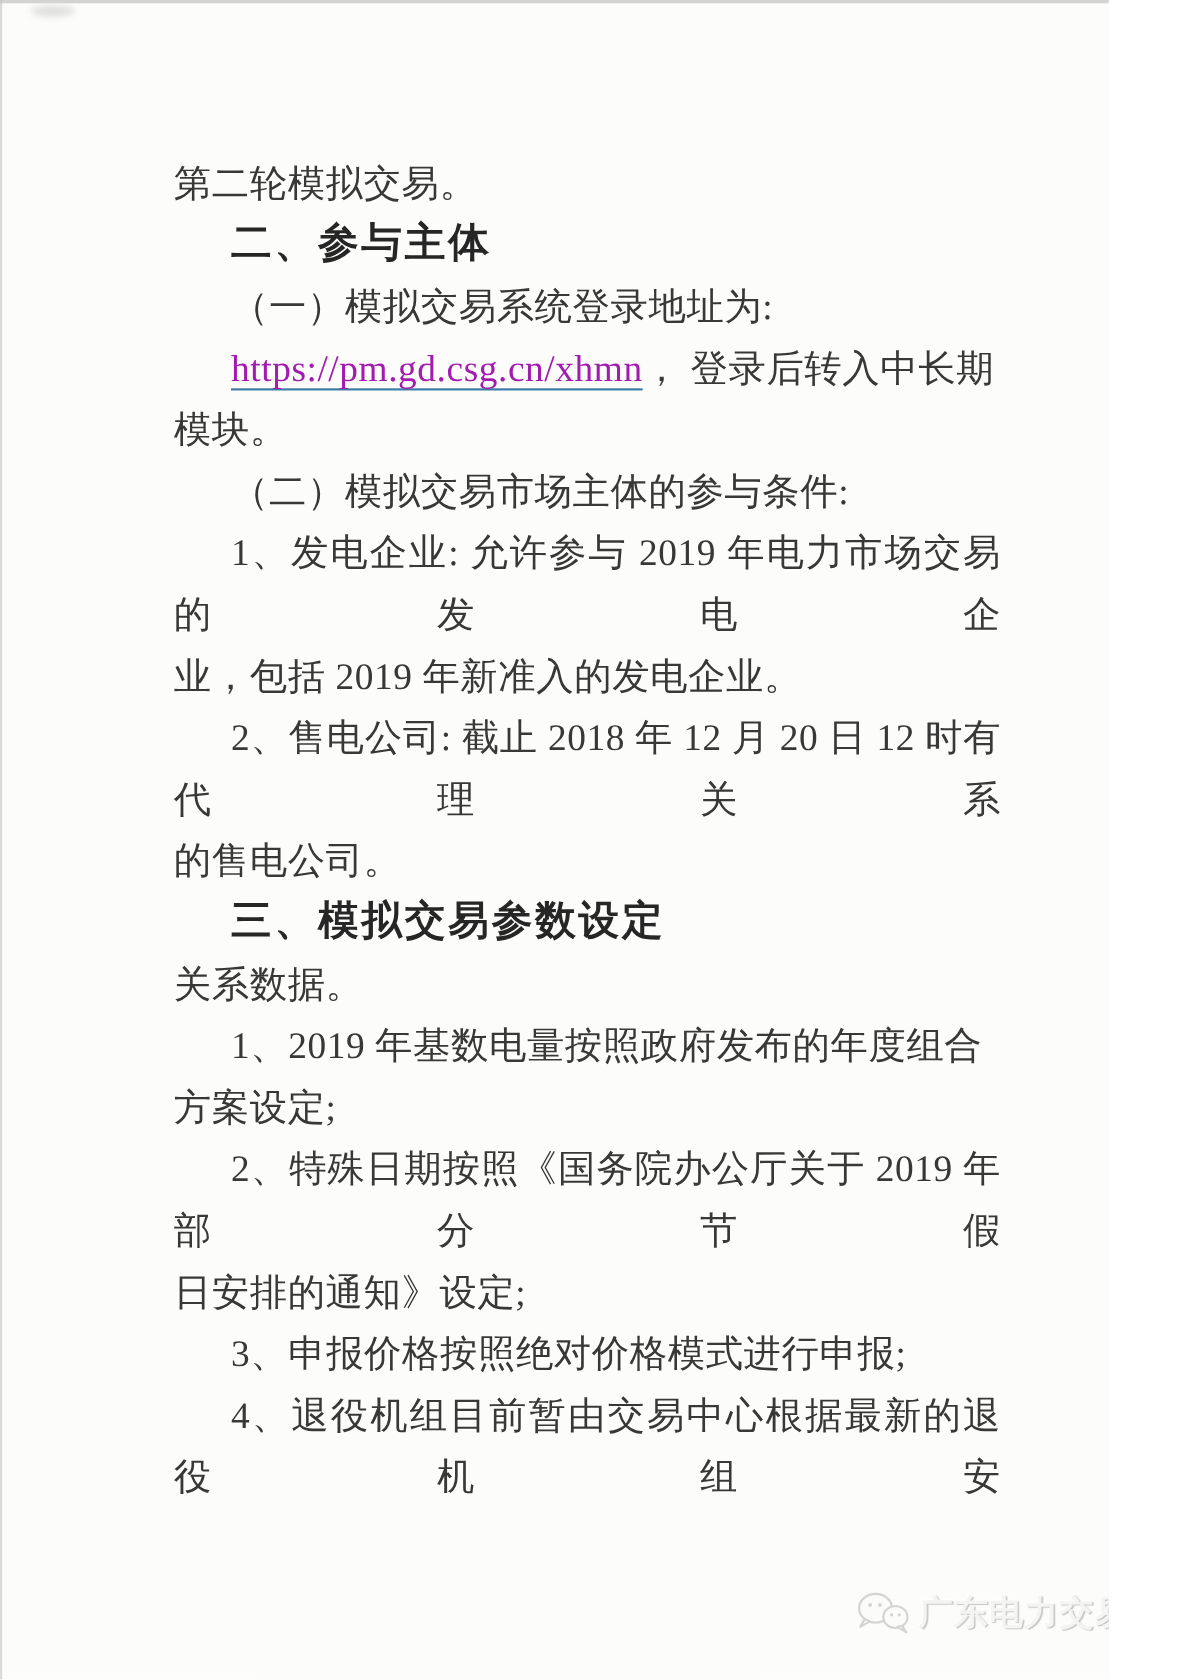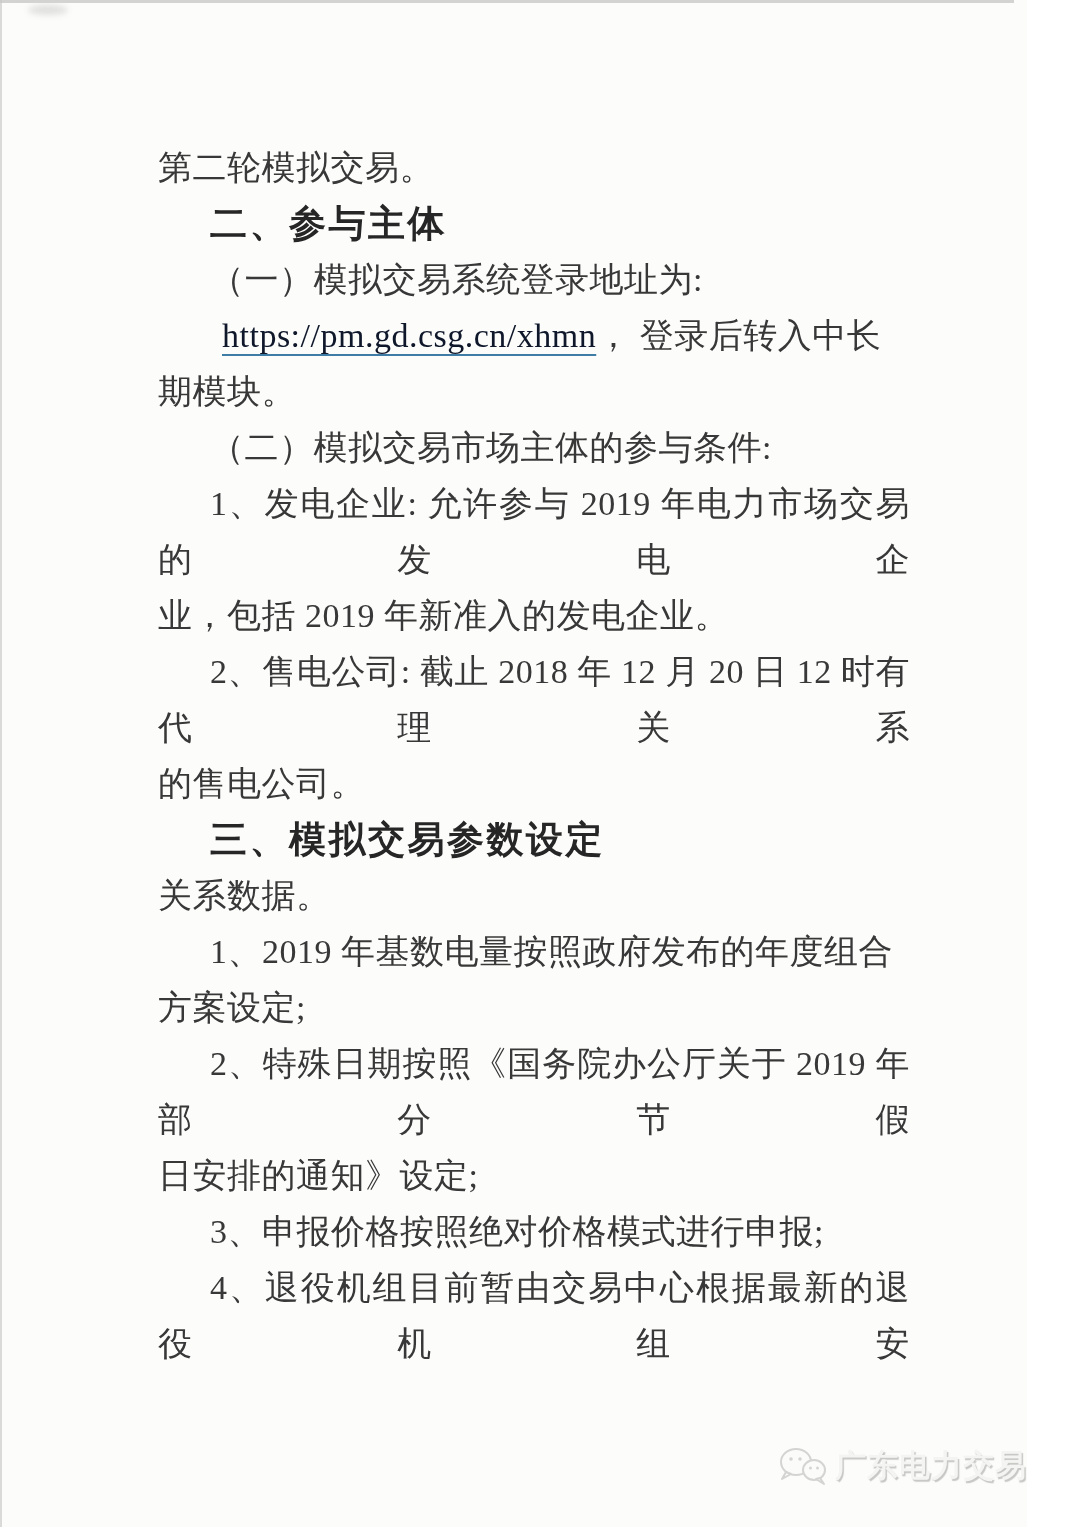--- a/index.html
+++ b/index.html
@@ -2,50 +2,48 @@
 <html><head>
 <meta charset="utf-8">
 <style>
   html,body{margin:0;padding:0;background:#ffffff;}
   .page{
     position:relative;
     width:1008px;height:1527px;
     background:#fcfcfb;
     font-family:"Liberation Serif","DejaVu Serif",serif;
     overflow:hidden;
-    padding-left:19px;
   }
   
   .edge-top{position:absolute;left:0;top:0;width:1014px;height:3px;background:#c6c6c4;opacity:.75;}
   .edge-left{position:absolute;left:0;top:0;width:2px;height:100%;background:#c8c8c6;opacity:.65;}
   .edge-right{position:absolute;left:1072px;top:0;width:2px;height:100%;background:#c9c9c7;opacity:.85;}
   .right-strip{position:absolute;left:1074px;top:0;width:6px;height:100%;background:#ffffff;}
   .smudge{position:absolute;left:28px;top:5px;width:40px;height:10px;background:#d8d8d6;border-radius:50%;filter:blur(3px);opacity:.8;}
 
   .content{
     position:absolute;left:158px;top:140px;width:752px;
   }
   .line{
     font-size:34px;line-height:56px;color:#383838;
     letter-spacing:.5px;
   }
   .line.indent{text-indent:52px;}
   .line.justify{text-align:justify;text-align-last:justify;}
   .line.bold{
-    font-family:Liberation Sans, sans-serif;
+    font-family:Liberation Mono, monospace;
     font-weight:bold;font-size:37px;color:#262626;letter-spacing:2.5px;
   }
   .doc-link{
-    color:#0f172a;
+    color:#a21caf;
     text-decoration:underline;
     text-decoration-color:#3f7ca6;
     text-decoration-thickness:2px;
     text-underline-offset:7px;
     cursor:pointer;
-    margin-left:12px;
   }
   .link-suffix{color:#383838;}
 
   .watermark{
     position:absolute;left:776px;top:1444px;
     display:flex;align-items:center;gap:7px;
     user-select:none;
   }
   .watermark-text{
     font-family:"Liberation Sans","DejaVu Sans",sans-serif;

